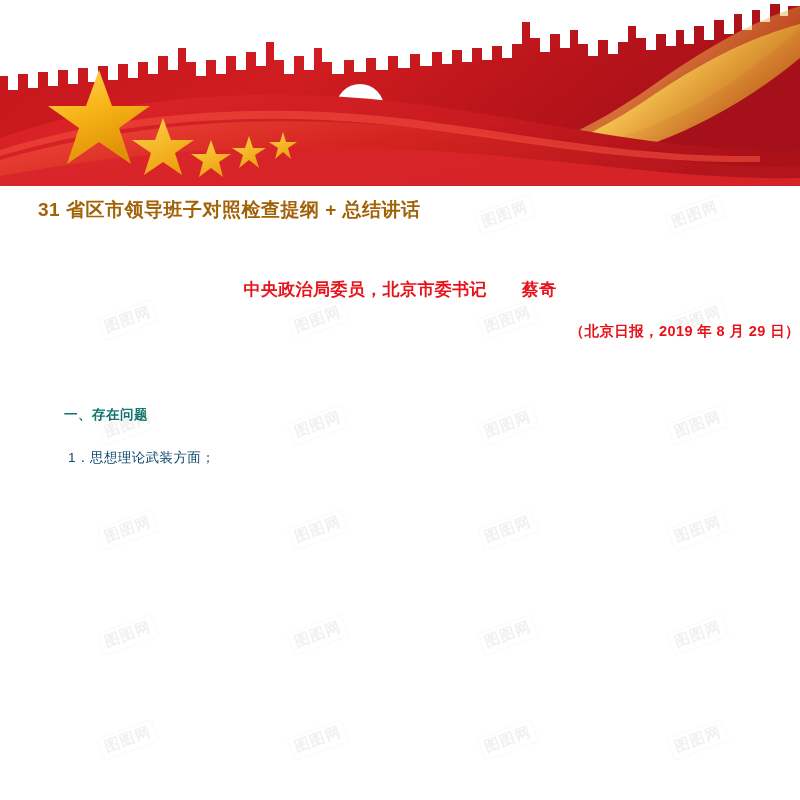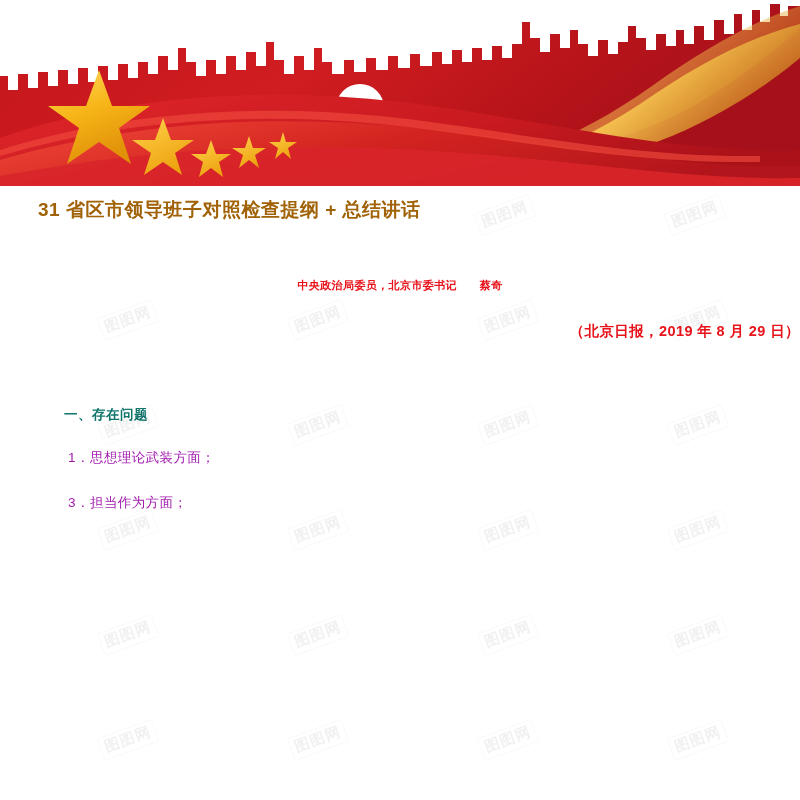--- a/index.html
+++ b/index.html
@@ -40,21 +40,21 @@
     letter-spacing: 0.5px;
     line-height: 28px;
   }
 
   .byline {
     position: absolute;
     top: 278px;
     left: 0;
     width: 800px;
     text-align: center;
-    font-size: 11px;
+    font-size: 17px;
     font-weight: 700;
     color: #e8131a;
     letter-spacing: 0.4px;
   }
 
   .source {
     position: absolute;
     top: 322px;
     left: 0;
     width: 800px;
@@ -82,21 +82,21 @@
     width: 800px;
     margin: 0;
     padding: 0;
     list-style: none;
   }
   .item-list li {
     position: relative;
     height: 45px;
     padding-left: 68px;
     font-size: 13.5px;
-    color: #a21caf;
+    color: #0c4a6e;
     letter-spacing: 0.4px;
     line-height: 20px;
   }
   .item-num {
     display: inline-block;
     min-width: 22px;
   }
 
   
   .wm {
@@ -224,23 +224,20 @@
 
 <div>
   <div class="doc-title">31 省区市领导班子对照检查提纲 + 总结讲话</div>
   <div class="byline">中央政治局委员，北京市委书记　　蔡奇</div>
   <div class="source">（北京日报，2019 年 8 月 29 日）</div>
   <div class="section-heading">一、存在问题</div>
 
   <ul class="item-list">
     <li>
       <span class="item-num">1．</span><span>思想理论武装方面；</span>
-    </li>
-    <li>
-      <span class="item-num">3．</span><span>担当作为方面；</span>
     </li>
   </ul>
 </div>
 
 <div id="watermark-layer">
     <div class="wm" style="left: 505px; top: 215px; transform: translate(-50%, -50%) rotate(-20deg);">图图网</div>
     <div class="wm" style="left: 695px; top: 215px; transform: translate(-50%, -50%) rotate(-20deg);">图图网</div>
     <div class="wm" style="left: 128px; top: 320px; transform: translate(-50%, -50%) rotate(-20deg);">图图网</div>
     <div class="wm" style="left: 318px; top: 320px; transform: translate(-50%, -50%) rotate(-20deg);">图图网</div>
     <div class="wm" style="left: 508px; top: 320px; transform: translate(-50%, -50%) rotate(-20deg);">图图网</div>

